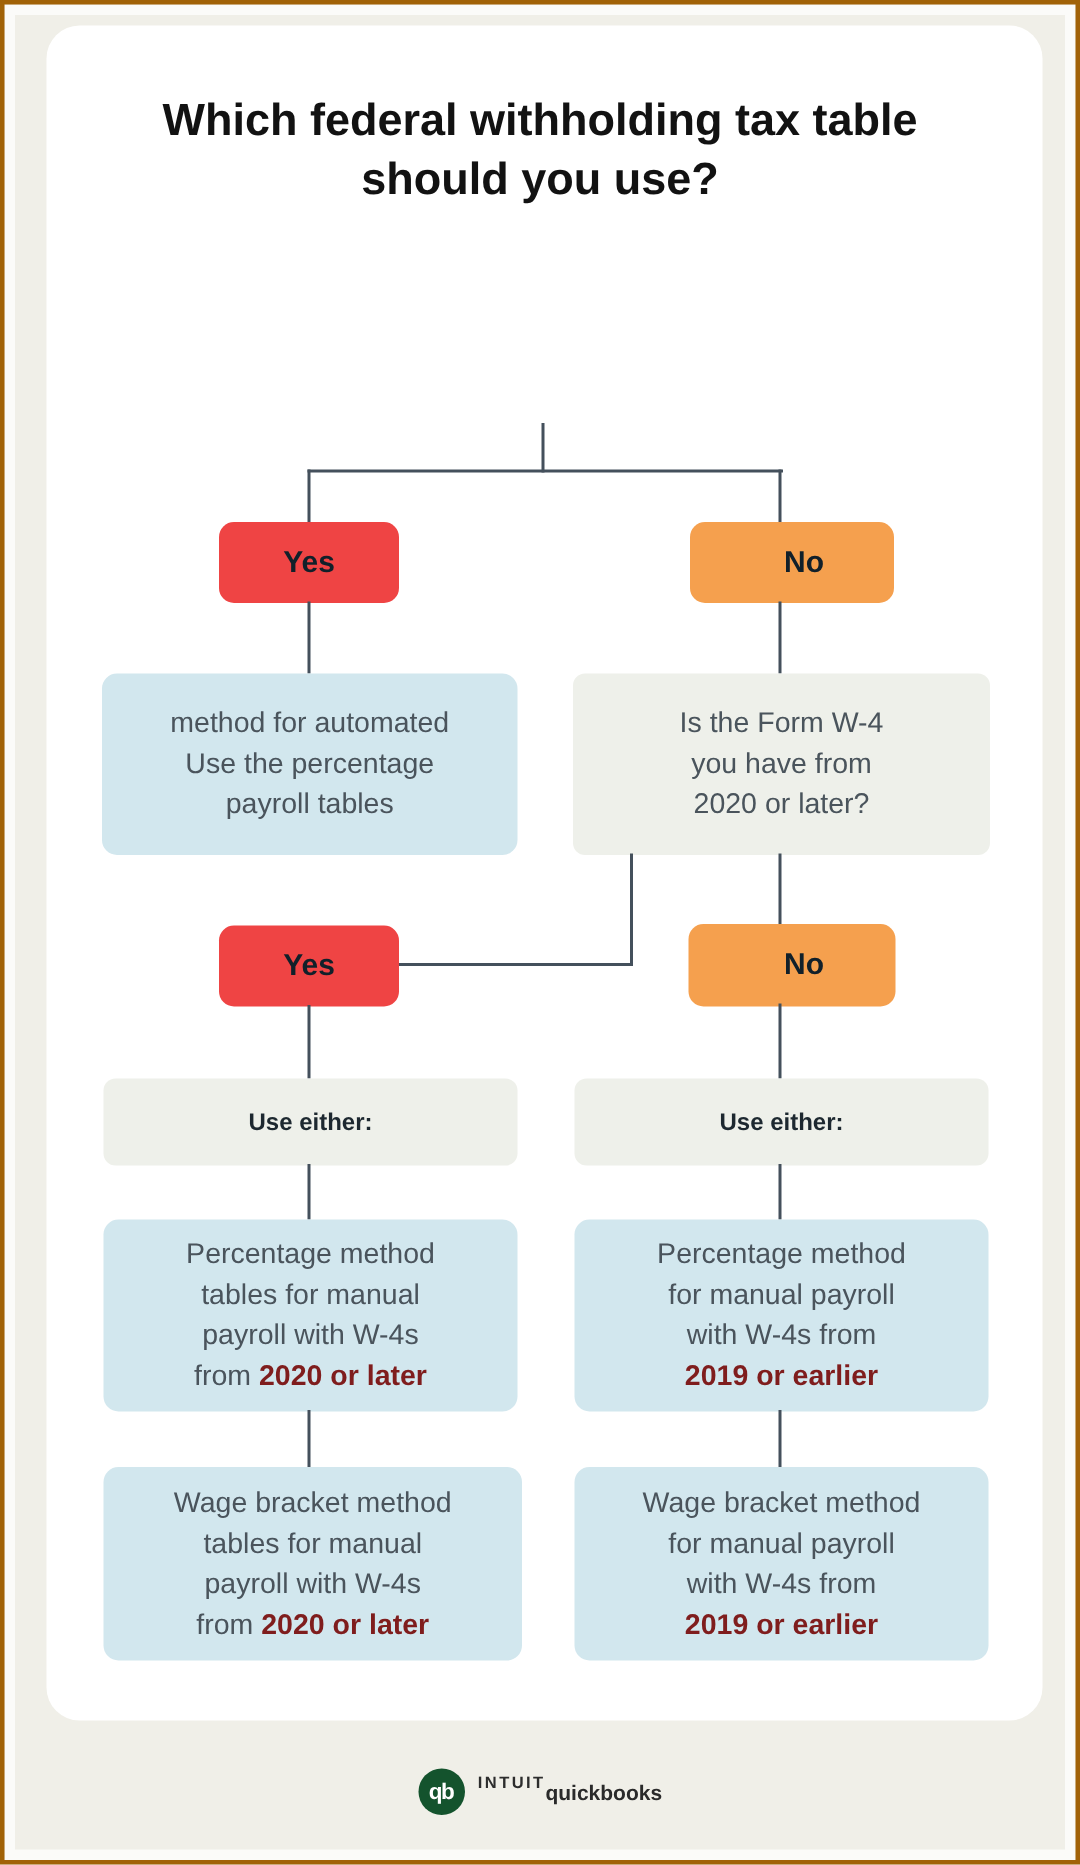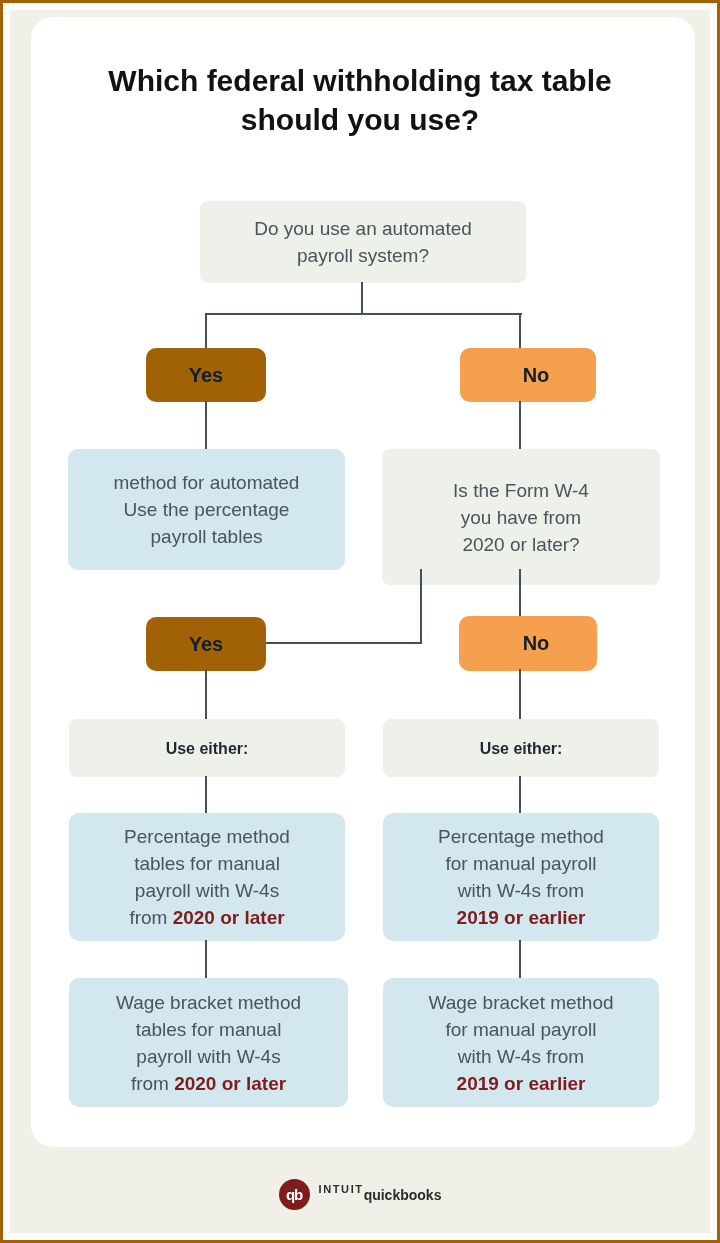--- a/index.html
+++ b/index.html
@@ -48,21 +48,21 @@
   .pill{
     position:absolute;
     display:flex;
     align-items:center;
     justify-content:center;
     border-radius:10px;
     font-size:20px;
     font-weight:700;
     color:#11202a;
   }
-  .green{ background:#a16207; }
+  .green{ background:#ef4444; }
   .orange{ background:#f5a04e;padding-left:16px; }
   .use-either{
     font-size:16px;
     font-weight:700;
     color:#1d2830;
   }
   .vline,.hline{
     position:absolute;
     background:#44505c;
   }
@@ -74,21 +74,21 @@
     position:absolute;
     left:0; right:0; top:1176px;
     display:flex;
     justify-content:center;
     align-items:center;
     gap:9px;
   }
   .qb-circle{
     width:31px; height:31px;
     border-radius:50%;
-    background:#7f1d1d;
+    background:#14532d;
     display:flex;
     align-items:center;
     justify-content:center;
     color:#ffffff;
     font-size:15px;
     font-weight:700;
     letter-spacing:-1px;
   }
   .brand{ display:flex; flex-direction:row; }
   .brand-top{
@@ -108,24 +108,20 @@
 </head>
 <body>
 
 <div class="stage">
   <div class="card"></div>
 
   <div class="title">
     <div class="inner">Which federal withholding tax table should you use?</div>
   </div>
 
-  <div class="box gray" style="left:197px;top:198px;width:326px;height:82px;">
-    <div>Do you use an automated</div>
-    <div>payroll system?</div>
-  </div>
 
   <div class="vline" style="left:358px;top:279px;height:33px;"></div>
   <div class="hline" style="left:202px;top:310px;width:317px;"></div>
   <div class="vline" style="left:202px;top:310px;height:36px;"></div>
   <div class="vline" style="left:516px;top:310px;height:36px;"></div>
 
   <div class="pill green" style="left:143px;top:345px;width:120px;height:54px;">
     <span>Yes</span>
   </div>
   <div class="pill orange" style="left:457px;top:345px;width:120px;height:54px;">
@@ -133,21 +129,21 @@
   </div>
 
   <div class="vline" style="left:202px;top:398px;height:48px;"></div>
   <div class="vline" style="left:516px;top:398px;height:48px;"></div>
 
   <div class="box blue" style="left:65px;top:446px;width:277px;height:121px;">
     <div>method for automated</div>
     <div>Use the percentage</div>
     <div>payroll tables</div>
   </div>
-  <div class="box gray" style="left:379px;top:446px;width:278px;height:136px;">
+  <div class="box gray" style="left:379px;top:446px;width:278px;height:121px;">
     <div>Is the Form W-4</div>
     <div>you have from</div>
     <div>2020 or later?</div>
   </div>
 
   <div class="vline" style="left:417px;top:566px;height:75px;"></div>
   <div class="hline" style="left:262px;top:639px;width:157px;"></div>
   <div class="vline" style="left:516px;top:566px;height:47px;"></div>
 
   <div class="pill green" style="left:143px;top:614px;width:120px;height:54px;">

